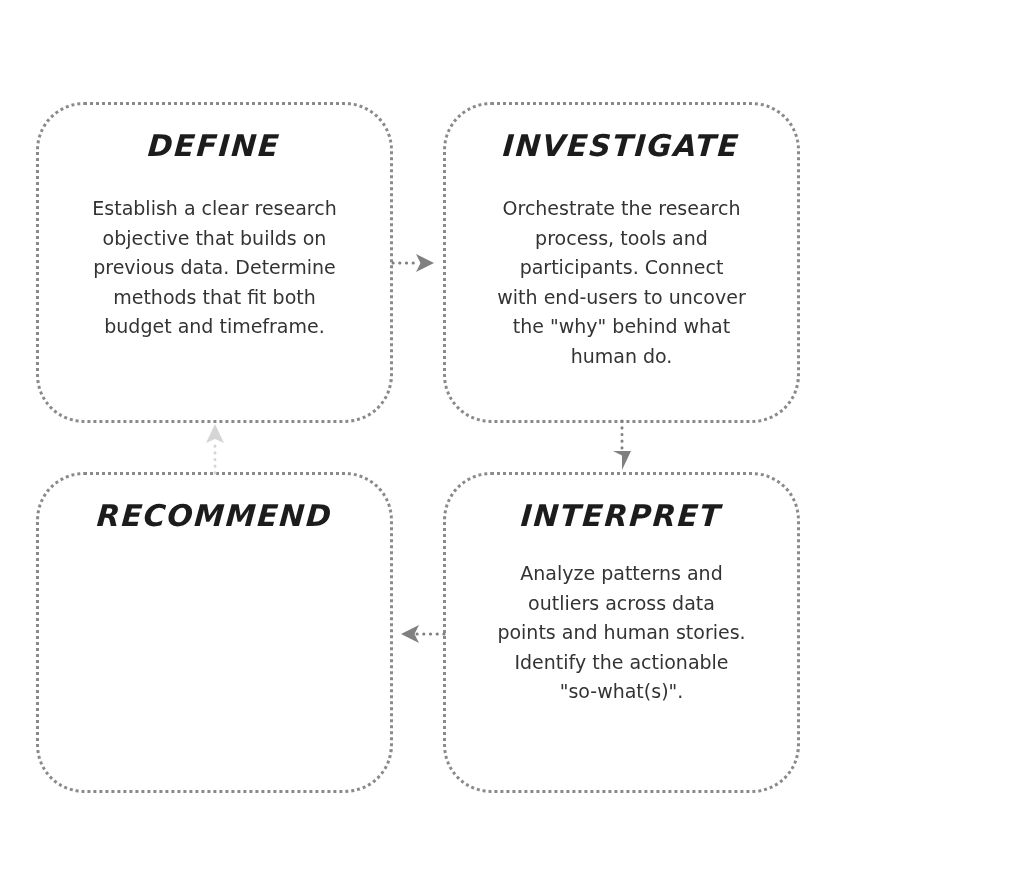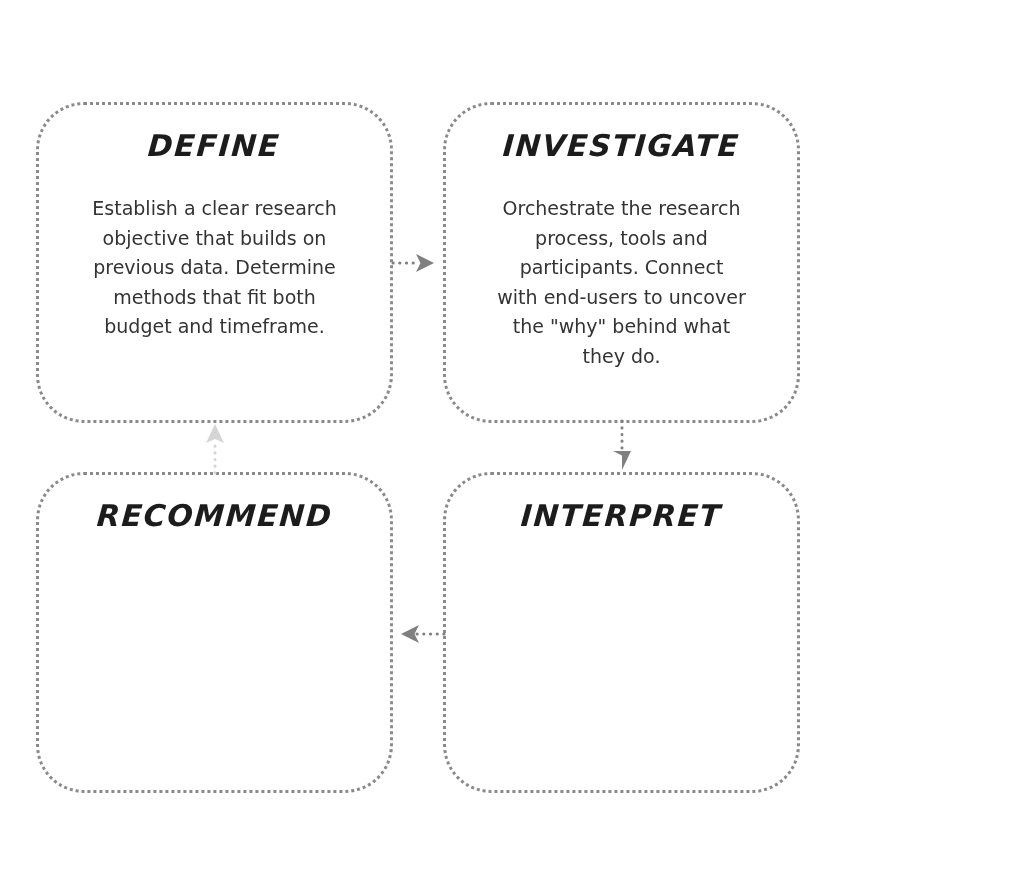--- a/index.html
+++ b/index.html
@@ -88,29 +88,30 @@
 
 <div id="canvas">
 
   <div class="node node-define">
     <div class="node-title">DEFINE</div>
     <div class="node-body">Establish a clear research objective that builds on previous data. Determine methods that fit both budget and timeframe.</div>
   </div>
 
   <div class="node node-investigate">
     <div class="node-title">INVESTIGATE</div>
-    <div class="node-body">Orchestrate the research process, tools and participants. Connect with end-users to uncover the "why" behind what they do.</div>
+    <div class="node-body">Orchestrate the research process, tools and participants. Connect with end-users to uncover the "why" behind what human do.</div>
   </div>
 
   <div class="node node-recommend">
     <div class="node-title">RECOMMEND</div>
   </div>
 
   <div class="node node-interpret">
     <div class="node-title">INTERPRET</div>
+    <div class="node-body">Analyze patterns and outliers across data points and human stories. Identify the actionable "so-what(s)".</div>
   </div>
 
   <div class="connector" style="left:392px; top:248px;">
     <svg width="52" height="30" viewBox="0 0 52 30">
       <line x1="1" y1="15" x2="26" y2="15" stroke="#808080" stroke-width="3" stroke-linecap="round" stroke-dasharray="0.2 6.5"></line>
       <path d="M 24 6 L 42 15 L 24 24 L 28.5 15 Z" fill="#808080"></path>
     </svg>
   </div>
 
   <div class="connector" style="left:607px; top:420px;">

